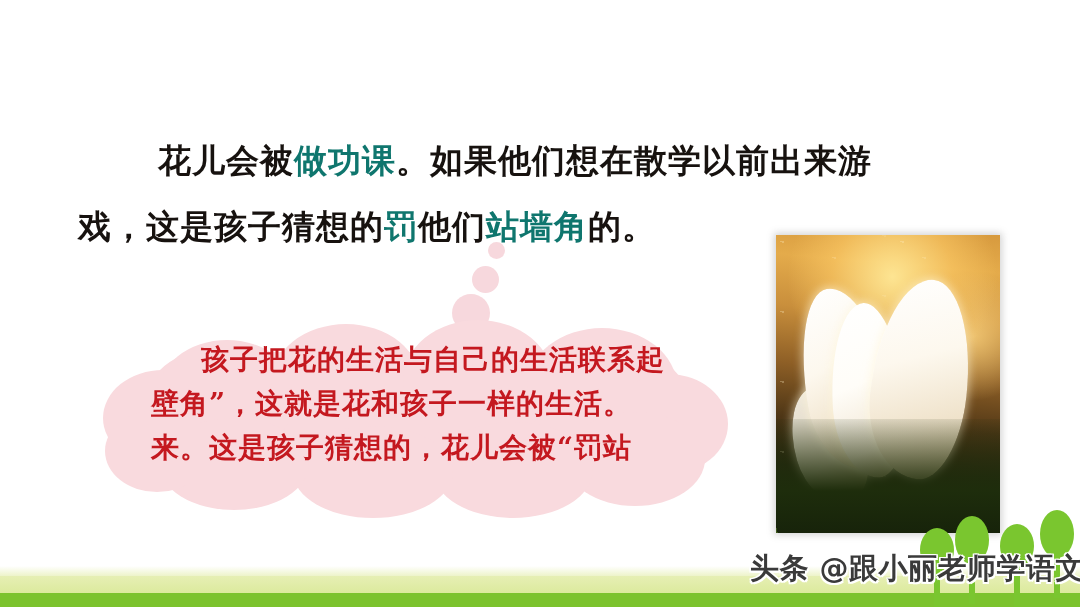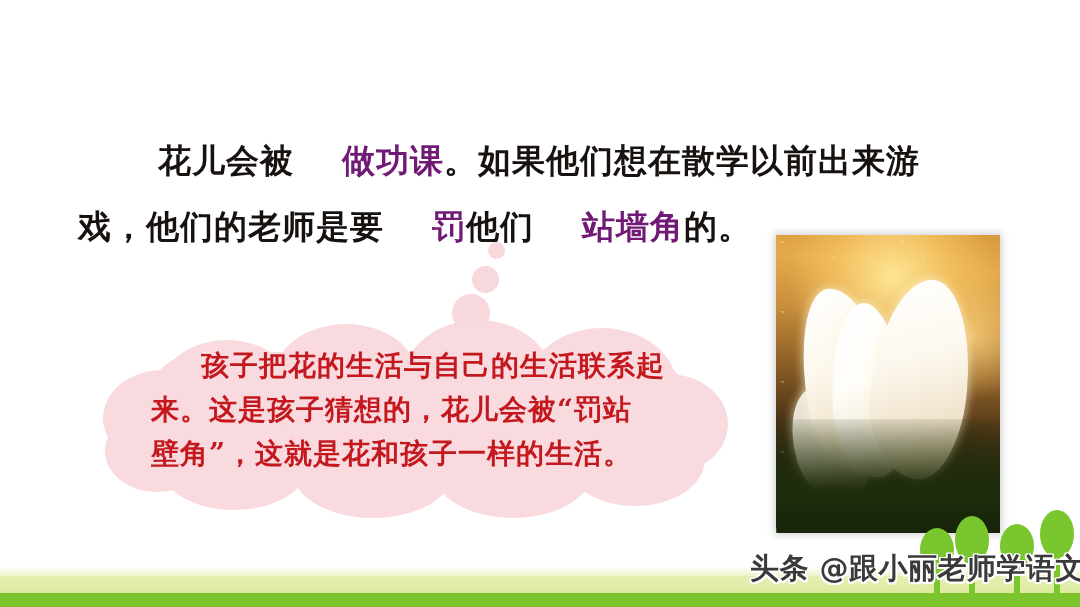--- a/index.html
+++ b/index.html
@@ -28,21 +28,21 @@
     line-height: 66px;
     color: #17120f;
     letter-spacing: 1px;
     white-space: nowrap;
   }
   .lesson-line {
     display: block;
     height: 66px;
   }
   .line-indent { padding-left: 80px; }
-  .hl { color: #701a75; margin-left: 48px; }
+  .hl { color: #0f766e; }
 
   
   .photo-frame {
     position: absolute;
     left: 776px;
     top: 235px;
     width: 224px;
     height: 298px;
     box-shadow: 0 0 7px 2px rgba(120,120,120,0.33);
     background: #2b1d0d;
@@ -146,21 +146,21 @@
   .cloud-body {
     position: absolute;
     left: 40px; top: 34px;
     width: 548px; height: 130px;
     background: #f9dade;
     border-radius: 60px;
   }
   .cloud-text {
     position: absolute;
     left: 48px;
-    top: 26px;
+    top: 20px;
     width: 545px;
     font-family: "DejaVu Serif", "Liberation Serif", serif;
     font-size: 28px;
     font-weight: 700;
     line-height: 44px;
     color: #c4181f;
     letter-spacing: 1px;
     white-space: nowrap;
     z-index: 5;
   }
@@ -231,21 +231,21 @@
     z-index: 30;
   }
 </style>
 </head>
 <body>
 
 <div id="slide">
 
   <div class="lesson-text">
     <span class="lesson-line line-indent"><span>花儿会被</span><span class="hl">做功课</span><span>。如果他们想在散学以前出来游</span></span>
-    <span class="lesson-line"><span>戏，他们的老师是要</span><span class="hl">罚</span><span>他们</span><span class="hl">站墙角</span><span>的。</span></span>
+    <span class="lesson-line"><span>戏，这是孩子猜想的</span><span class="hl">罚</span><span>他们</span><span class="hl">站墙角</span><span>的。</span></span>
   </div>
 
   <div class="photo-frame">
     <div class="photo-inner">
       <div class="rain"></div>
       <div class="petal petal-low"></div>
       <div class="petal petal-left"></div>
       <div class="petal petal-mid"></div>
       <div class="petal petal-right"></div>
       <div class="grass"></div>
@@ -265,22 +265,22 @@
     <span class="lobe" style="left:424px;top:10px;  width:150px; height:118px;"></span>
     <span class="lobe" style="left:505px;top:56px;  width:120px; height:100px;"></span>
     <span class="lobe" style="left:462px;top:94px;  width:140px; height:94px;"></span>
     <span class="lobe" style="left:330px;top:104px; width:160px; height:96px;"></span>
     <span class="lobe" style="left:190px;top:108px; width:160px; height:92px;"></span>
     <span class="lobe" style="left:56px; top:100px; width:150px; height:92px;"></span>
     <span class="lobe" style="left:2px;  top:92px;  width:104px; height:82px;"></span>
 
     <div class="cloud-text">
       <span class="cloud-line cloud-indent">孩子把花的生活与自己的生活联系起</span>
+      <span class="cloud-line">壁角”，这就是花和孩子一样的生活。</span>
       <span class="cloud-line">来。这是孩子猜想的，花儿会被“罚站</span>
-      <span class="cloud-line">壁角”，这就是花和孩子一样的生活。</span>
     </div>
   </div>
 
   <div class="band-fade"></div>
   <div class="band-pale"></div>
   <div class="band-green"></div>
 
   <div class="tree tree-1">
     <span class="crown"></span>
     <span class="trunk"></span>

